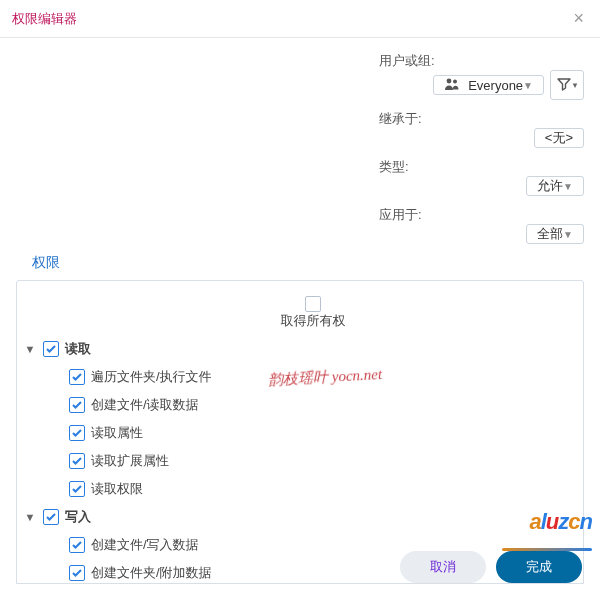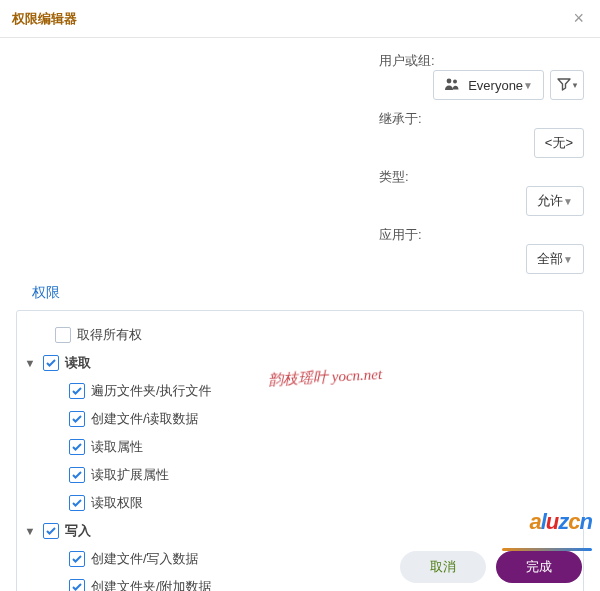--- a/index.html
+++ b/index.html
@@ -1,48 +1,48 @@
 <!DOCTYPE html>
 <html><head>
 <meta charset="utf-8">
 <style>
 * { box-sizing: border-box; margin: 0; padding: 0; }
 body { font-family: "Microsoft YaHei", Arial, sans-serif; font-size: 13px; color: #333; background: #fff; width: 600px; height: 591px; position: relative; overflow: hidden; }
 .dialog { width: 600px; }
 .header { display: flex; justify-content: space-between; align-items: center; padding: 8px 12px; border-bottom: 1px solid #e5e5e5; }
-.header-title { font-weight: bold; color: #a16207; }
+.header-title { font-weight: normal; color: #be185d; }
 .close-btn { font-size: 18px; color: #999; cursor: pointer; padding: 0 4px; }
 .body { padding: 14px 16px 0 16px; }
 .form-row { display: flex; align-items: flex-end; margin-bottom: 10px; flex-direction: column; }
 .form-label { width: 205px; color: #555; flex-shrink: 0; }
 .form-control { flex: 1; display: flex; align-items: center; }
-.select-box { flex: 1; border: 1px solid #ccd4de; border-radius: 3px; height: 30px; display: flex; align-items: center; padding: 0 10px; background: #fff; position: relative; cursor: pointer; }
+.select-box { flex: 1; border: 1px solid #ccd4de; border-radius: 3px; height: 20px; display: flex; align-items: center; padding: 0 10px; background: #fff; position: relative; cursor: pointer; }
 .select-box .caret { margin-left: auto; color: #888; font-size: 10px; }
 .people-icon { margin-right: 8px; color: #555; }
 .filter-btn { width: 34px; height: 30px; border: 1px solid #ccd4de; border-radius: 3px; margin-left: 6px; display: flex; align-items: center; justify-content: center; cursor: pointer; background: #fff; }
 .filter-icon { position: relative; }
 .filter-caret { font-size: 9px; color: #666; margin-left: 2px; }
 .section-title { color: #1f6fc9; margin: 6px 0 8px 16px; font-size: 14px; }
 .perm-box { border: 1px solid #d9dfe6; border-top-left-radius: 3px; border-top-right-radius:3px; height: 304px; overflow-y: auto; padding: 10px 6px; }
 .tree-row { display: flex; align-items: center; padding: 5px 0; }
 .expand { width: 14px; text-align: center; color: #666; font-size: 11px; cursor: pointer; }
 .expand.spacer { visibility: hidden; }
 .checkbox { width: 16px; height: 16px; border: 1px solid #b7c3d1; border-radius: 2px; margin: 0 6px; display: inline-flex; align-items: center; justify-content: center; background: #fff; cursor: pointer; flex-shrink: 0; }
 .checkbox.checked { border-color: #2a7de1; }
 .checkbox.checked svg { display: block; }
 .checkbox svg { display: none; width: 12px; height: 12px; }
 .tree-label { color: #444; }
 .tree-label.bold { font-weight: bold; }
-.indent-1 { padding-left: 26px; }
+.indent-1 { padding-left: 26px; flex-direction: column; }
 .indent-2 { padding-left: 26px; }
 .watermark { position: absolute; left: 268px; top: 368px; color: #c8444b; font-family: "KaiTi", cursive; font-size: 15px; transform: rotate(-3deg); pointer-events: none; font-style: italic; }
 .footer { position: absolute; bottom: 8px; right: 18px; display: flex; gap: 10px; }
 .btn { height: 32px; min-width: 86px; border-radius: 16px; border: none; font-size: 13px; cursor: pointer; display: flex; align-items: center; justify-content: center; }
-.btn-cancel { background: #e9edf2; color: #4d7c0f; }
-.btn-primary { background: #701a75; color: #fff; }
+.btn-cancel { background: #e9edf2; color: #6d28d9; }
+.btn-primary { background: #0369a1; color: #fff; }
 .logo { position: absolute; right: 8px; bottom: 56px; font-family: Arial, sans-serif; font-weight: bold; font-size: 22px; font-style: italic; letter-spacing: -1px; pointer-events: none; }
 .logo .a1 { color: #e08a1e; }
 .logo .l { color: #2a7de1; }
 .logo .u { color: #e02a2a; }
 .logo .z { color: #2a7de1; }
 .logo .c { color: #e08a1e; }
 .logo .n { color: #2a7de1; }
 .logo-under { position: absolute; right: 8px; bottom: 40px; width: 90px; height: 3px; background: linear-gradient(90deg,#e08a1e,#2a7de1); border-radius: 2px; }
 .partial-row { display:flex; align-items:center; padding:5px 0; }
 </style>

